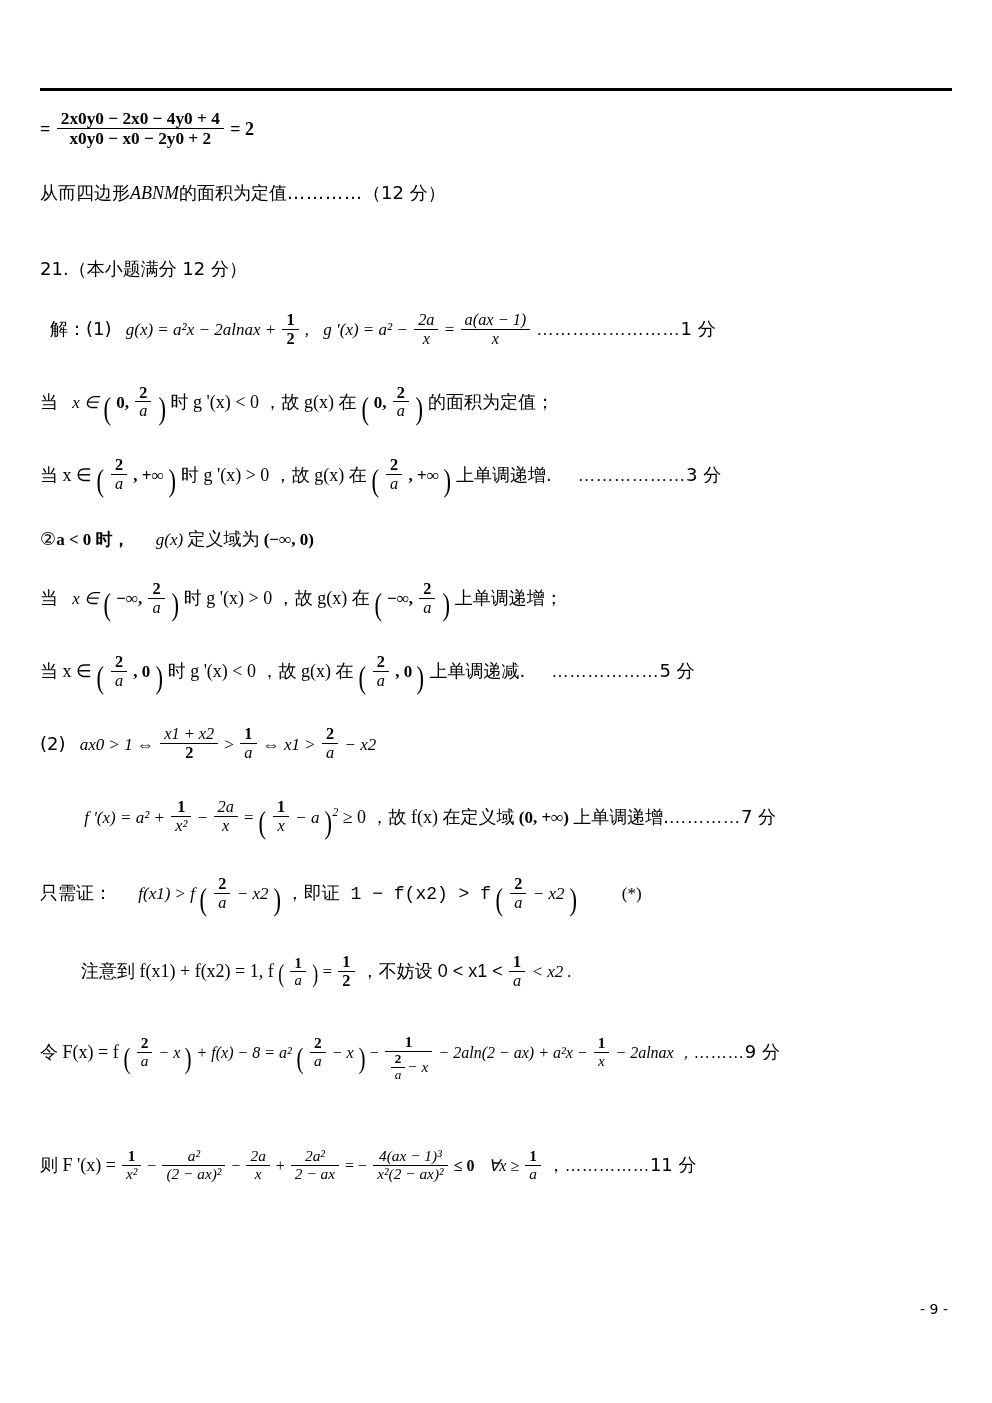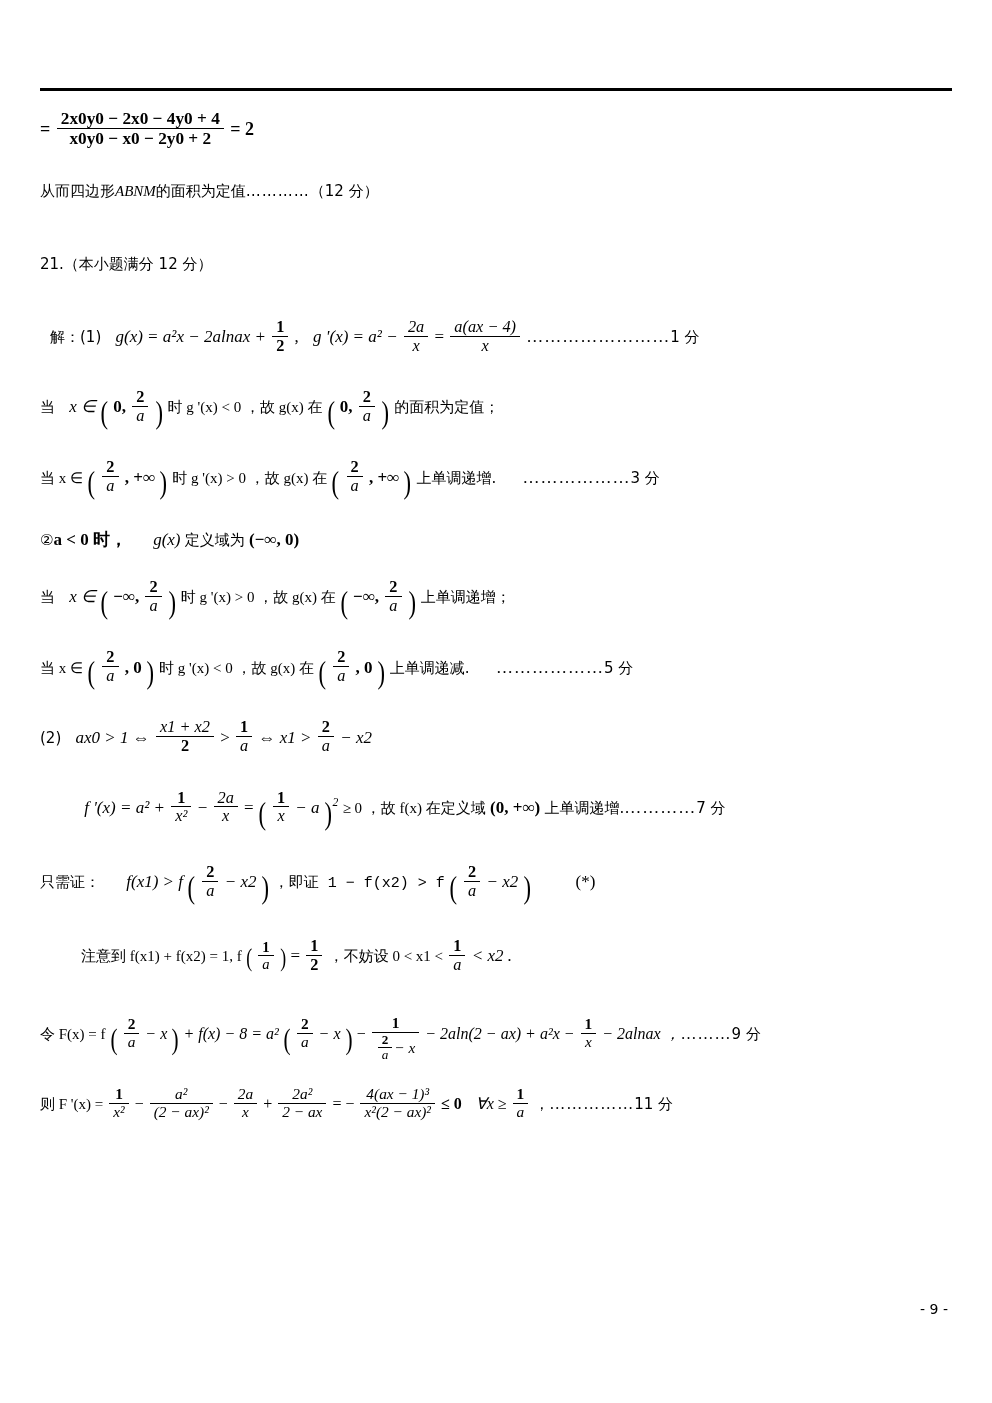--- a/index.html
+++ b/index.html
@@ -25,21 +25,21 @@
     position:absolute;
     left:40px;top:100px;width:912px;
   }
   .line{
     margin:0 0 0 0;
     line-height:1.15;
     font-size:16.5px;
     white-space:nowrap;
   }
   .blk{margin-top:14px;}
-  .cn{font-family:"DejaVu Sans", sans-serif;font-size:15px;}
+  .cn{font-family:"DejaVu Sans", sans-serif;font-size:18px;}
   .math{font-family:"Liberation Serif", serif;font-style:italic;}
   .bold{font-weight:bold;font-style:normal;}
   .up{font-style:normal;}
   
   .frac{
     display:inline-block;
     vertical-align:-0.52em;
     text-align:center;
     font-size:0.96em;
     line-height:1.1;
@@ -99,36 +99,36 @@
     </div>
 
     <div class="line blk cn" style="margin-top:30px;">
       <span>从而四边形</span><span class="math" style="font-family:'Liberation Serif',serif;">ABNM</span><span>的面积为定值</span><span class="dots">…………</span><span>（12 分）</span>
     </div>
 
     <div class="line blk cn" style="margin-top:56px;">
       <span>21.（本小题满分 12 分）</span>
     </div>
 
-    <div class="line blk tall" style="margin-top:42px;font-size:17px;">
+    <div class="line blk tall" style="margin-top:26px;font-size:17px;">
       <span class="s"></span><span class="cn">解：(1)</span><span class="s"></span>
       <span class="math">g(x) = a²x − 2alnax +</span>
       <span class="frac">
         <span class="num up bold">1</span>
         <span class="den up bold">2</span>
       </span>
       <span class="up">,</span><span class="s"></span>
       <span class="math">g '(x) = a² −</span>
       <span class="frac">
         <span class="num math">2a</span>
         <span class="den math">x</span>
       </span>
       <span class="up">=</span>
       <span class="frac">
-        <span class="num math">a(ax − 4)</span>
+        <span class="num math">a(ax − 1)</span>
         <span class="den math">x</span>
       </span>
       <span class="dots">……………………</span><span class="cn">1 分</span>
     </div>
 
 
     <div class="line blk tall" style="margin-top:26px;font-size:17px;">
       <span class="cn">当</span><span class="s"></span>
       <span class="math">x ∈</span>
       <span class="pbig">(</span>
@@ -291,21 +291,21 @@
       <span class="frac sm">
         <span class="num up bold">1</span>
         <span class="den math">a</span>
       </span>
       <span class="pmid">)</span>
       <span class="up">=</span>
       <span class="frac">
         <span class="num up bold">1</span>
         <span class="den up bold">2</span>
       </span>
-      <span class="cn" style="font-family:Liberation Serif, serif;">，不妨设 0 &lt; x1 &lt;</span>
+      <span class="cn" style="font-family:Liberation Sans, sans-serif;">，不妨设 0 &lt; x1 &lt;</span>
       <span class="frac">
         <span class="num up bold">1</span>
         <span class="den math">a</span>
       </span>
       <span class="math">&lt; x2 .</span>
     </div>
 
     <div class="line blk tall" style="margin-top:34px;font-size:16px;">
       <span class="cn" style="font-family:'Liberation Serif',serif;">令 F(x) = f</span>
       <span class="pbig">(</span>
@@ -334,21 +334,21 @@
         </span>
       </span>
       <span class="math">− 2aln(2 − ax) + a²x −</span>
       <span class="frac">
         <span class="num up bold">1</span>
         <span class="den math">x</span>
       </span>
       <span class="math">− 2alnax ，</span><span class="dots">………</span><span class="cn">9 分</span>
     </div>
 
-    <div class="line blk tall" style="margin-top:20px;font-size:16px;">
+    <div class="line blk tall" style="margin-top:60px;font-size:16px;">
       <span class="cn" style="font-family:'Liberation Serif',serif;">则 F '(x) =</span>
       <span class="frac">
         <span class="num up bold">1</span>
         <span class="den math">x²</span>
       </span>
       <span class="up">−</span>
       <span class="frac">
         <span class="num math">a²</span>
         <span class="den math">(2 − ax)²</span>
       </span>

